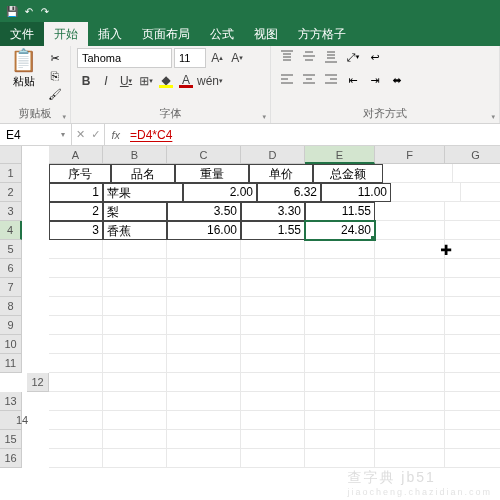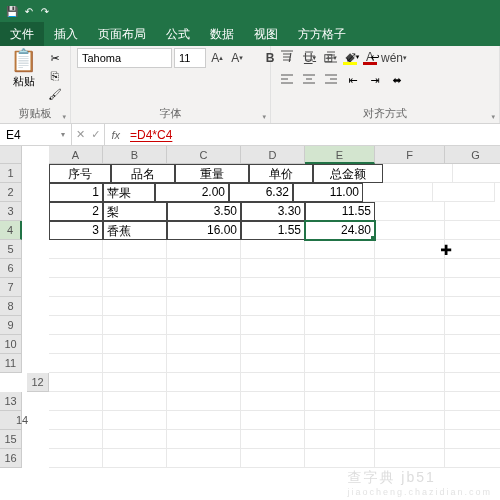--- a/index.html
+++ b/index.html
@@ -68,24 +68,24 @@
 <div class="titlebar">
   <div class="tb-left">
     <span class="tb-icon">💾</span>
     <span class="tb-icon">↶</span>
     <span class="tb-icon">↷</span>
   </div>
 </div>
 
 <div class="tabs">
   <div class="tab" style="background:#185c37">文件</div>
+  <div class="tab active">开始</div>
   <div class="tab">插入</div>
   <div class="tab">页面布局</div>
   <div class="tab">公式</div>
-  <div class="tab">数据</div>
   <div class="tab">视图</div>
   <div class="tab">方方格子</div>
 </div>
 
 <div class="ribbon">
   <div class="rgroup">
     <div class="rgroup-body">
       <div class="paste-big">
         <span class="ic">📋</span>
         <span>粘贴</span>
@@ -93,21 +93,21 @@
       <div class="mini-col">
         <div class="mini-btn">✂</div>
         <div class="mini-btn">⎘</div>
         <div class="mini-btn">🖌</div>
       </div>
     </div>
     <div class="rgroup-label">剪贴板</div>
   </div>
 
   <div class="rgroup font-group" style="width:200px">
-    <div class="rgroup-body" style="flex-direction:row;gap:15px">
+    <div class="rgroup-body" style="flex-direction:column;gap:4px">
       <div class="row">
         <input class="font-name" value="Tahoma" style="">
         <input class="font-size" value="11" style="">
         <div class="sbtn">A<sup style="font-size:7px">▴</sup></div>
         <div class="sbtn">A<sup style="font-size:7px">▾</sup></div>
       </div>
       <div class="row">
         <div class="sbtn b">B</div>
         <div class="sbtn i">I</div>
         <div class="sbtn u">U<span style="font-size:7px">▾</span></div>
@@ -222,21 +222,21 @@
           <div class="cell bordered hdr" style="width: 62px;">序号</div>
           <div class="cell bordered hdr" style="width: 64px;">品名</div>
           <div class="cell bordered hdr" style="width: 74px;">重量</div>
           <div class="cell bordered hdr" style="width: 64px;">单价</div>
           <div class="cell bordered hdr" style="width: 70px;">总金额</div>
           <div class="cell" style="width: 70px;"></div>
           <div class="cell" style="width: 62px;"></div>
         </div>
         <div class="row">
           <div class="cell bordered num num" style="width: 54px;">1</div>
-          <div class="cell bordered" style="width: 52px; font-family: Liberation Mono, monospace;">苹果</div>
+          <div class="cell bordered" style="width: 80px; font-family: Liberation Mono, monospace;">苹果</div>
           <div class="cell bordered num" style="width: 74px;">2.00</div>
           <div class="cell bordered num" style="width: 64px;">6.32</div>
           <div class="cell bordered num" style="width: 70px;">11.00</div>
           <div class="cell" style="width: 70px;"></div>
           <div class="cell" style="width: 62px;"></div>
         </div>
         <div class="row">
           <div class="cell bordered num num" style="width: 54px;">2</div>
           <div class="cell bordered" style="width: 64px;">梨</div>
           <div class="cell bordered num" style="width: 74px;">3.50</div>

